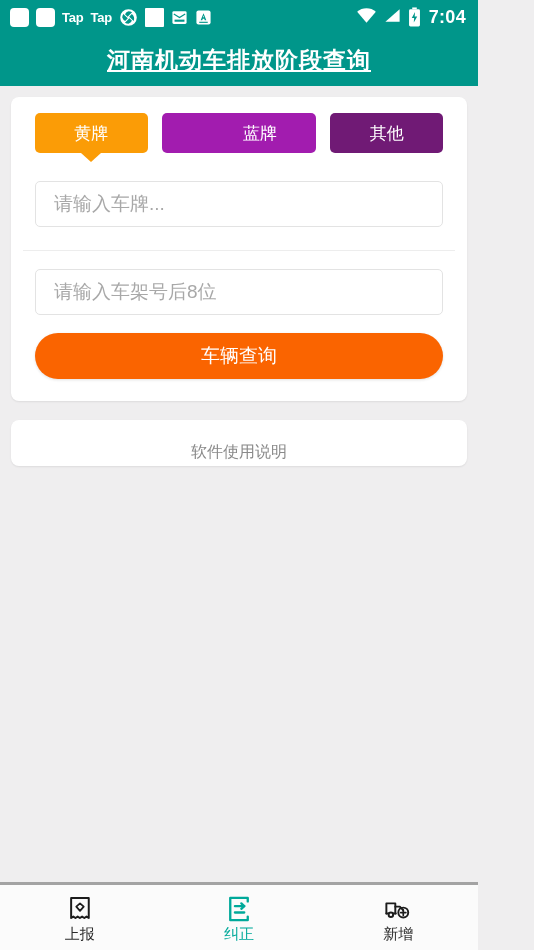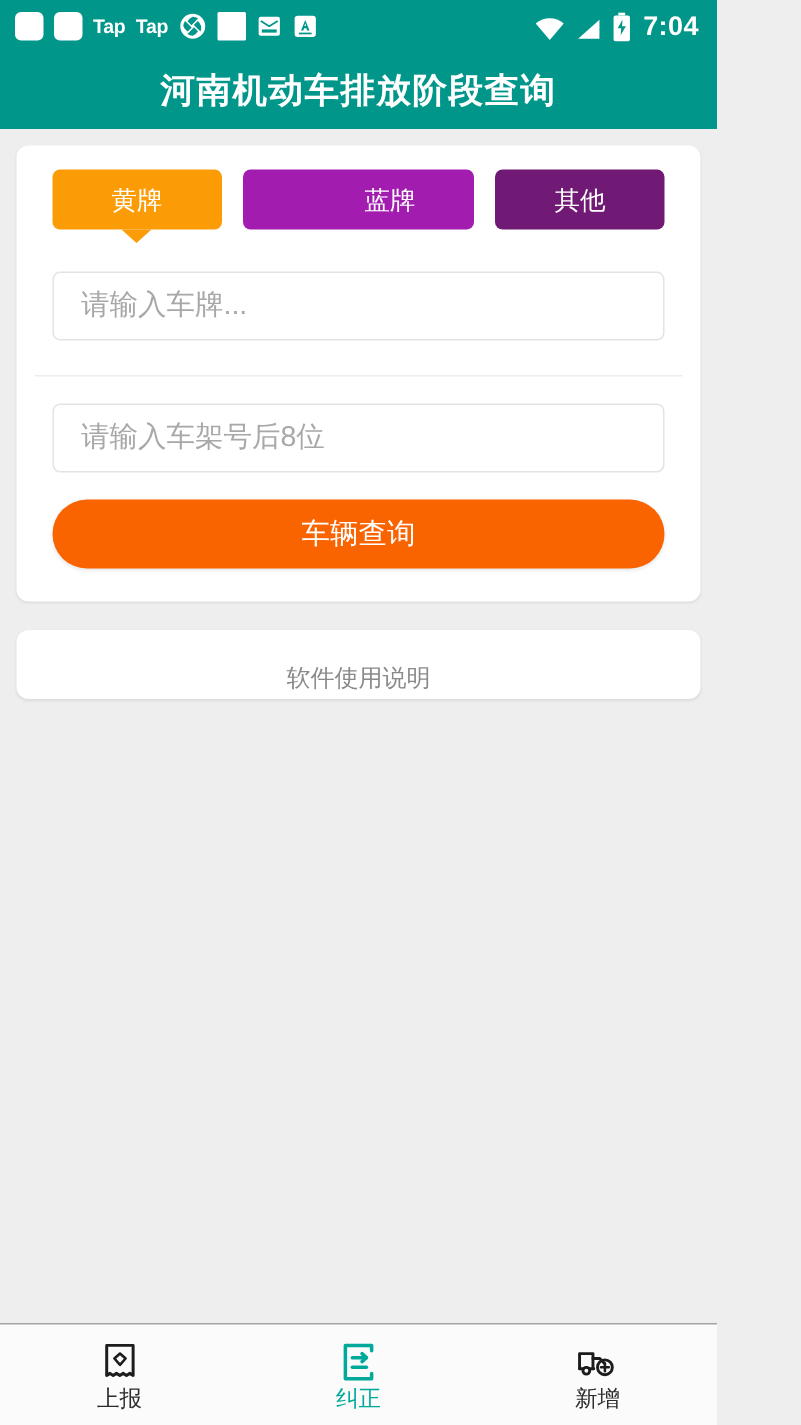--- a/index.html
+++ b/index.html
@@ -31,21 +31,21 @@
     flex: 0 0 auto;
   }
   .sb-left {
     display: flex;
     align-items: center;
     gap: 7px;
     flex: 1 1 auto;
   }
   .sb-right {
     display: flex;
-    align-items: flex-end;
+    align-items: flex-start;
     gap: 6px;
   }
   .sb-sq {
     width: 19px; height: 19px;
     background: #ffffff;
     border-radius: 4px;
   }
   .sb-sq.sharp { border-radius: 1px; }
   .sb-tap {
     color: #ffffff;
@@ -70,20 +70,21 @@
     display: flex;
     align-items: center;
     justify-content: center;
     flex: 0 0 auto;
   }
   .titlebar h1 {
     color: #ffffff;
     font-size: 23px;
     font-weight: bold;
     letter-spacing: 1px;
+    text-decoration: underline;
   }
 
   
   .content {
     flex: 1 1 auto;
     padding: 0;
     position: relative;
     overflow: hidden;
   }
 
@@ -175,21 +176,21 @@
     color: #8a8a8a;
     font-size: 16px;
     margin-top: 18px;
   }
 
   
   .bottomnav {
     flex: 0 0 auto;
     height: 68px;
     background: #fbfbfb;
-    border-top: 1px solid #a3a3a3;
+    border-top: 3px solid #a3a3a3;
     display: flex;
     align-items: center;
   }
   .navitem {
     flex: 1 1 0;
     height: 100%;
     display: flex;
     flex-direction: column;
     align-items: center;
     justify-content: center;

